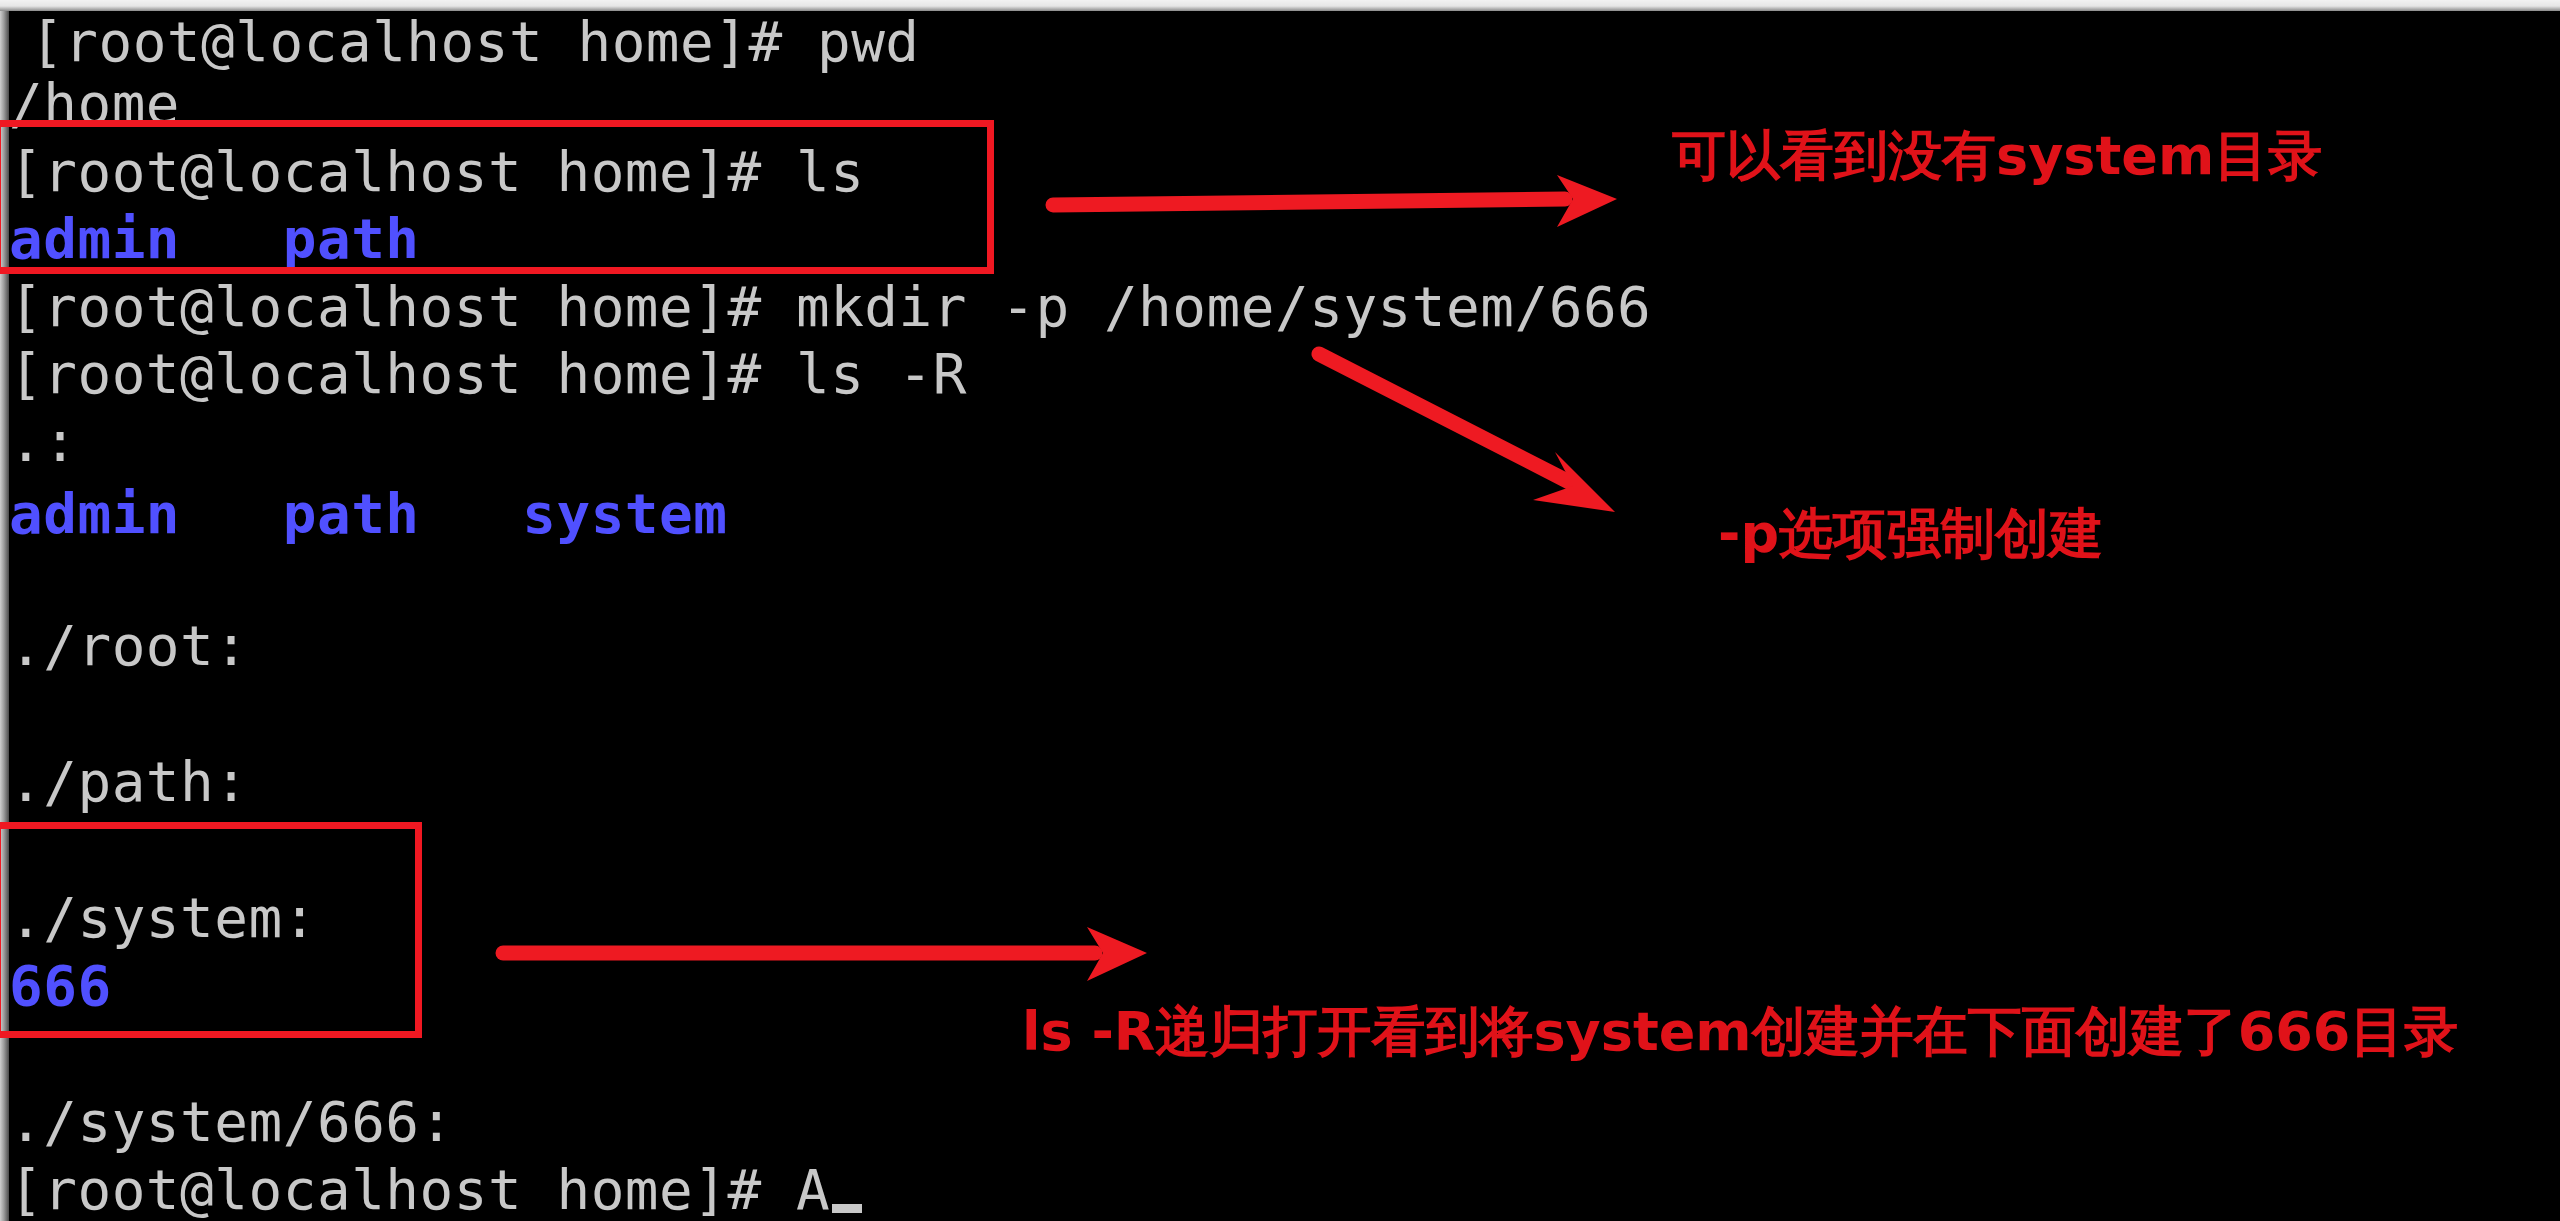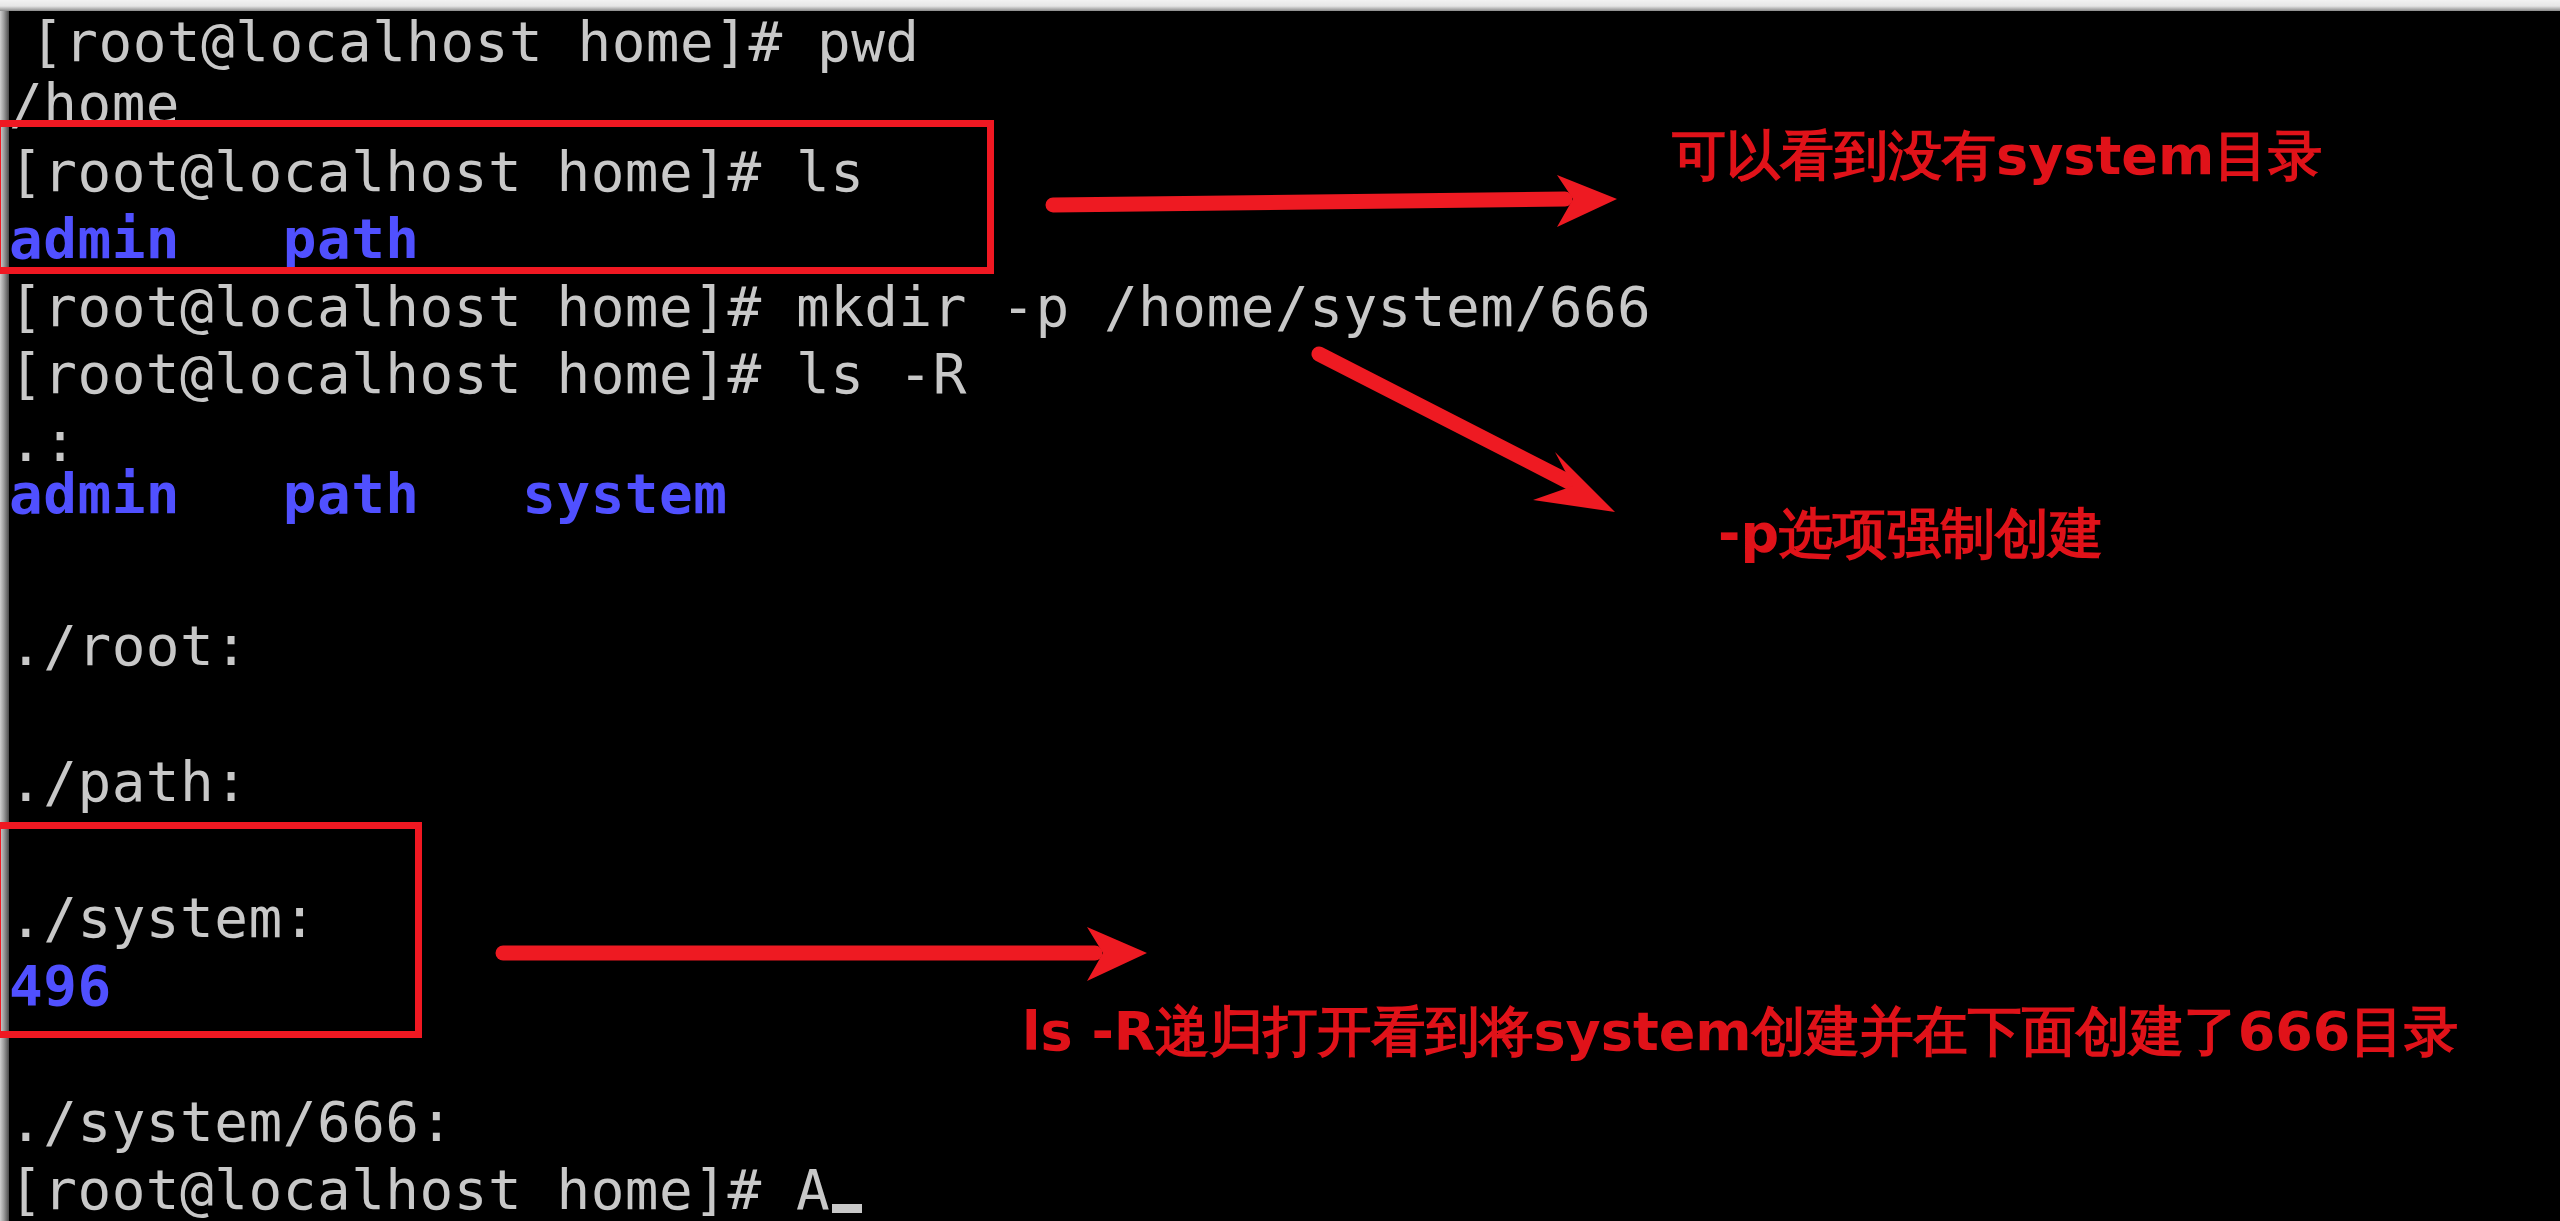--- a/index.html
+++ b/index.html
@@ -88,28 +88,28 @@
 
   <div id="term">
 
     <div class="line" style="top:0px;padding-left:21px;">[root@localhost home]# pwd</div>
     <div class="line" style="top:62px;">/home</div>
     <div class="line" style="top:130px;">[root@localhost home]# ls</div>
     <div class="line dir" style="top:197px;">admin   path</div>
     <div class="line" style="top:265px;">[root@localhost home]# mkdir -p /home/system/666</div>
     <div class="line" style="top:332px;">[root@localhost home]# ls -R</div>
     <div class="line" style="top:400px;">.:</div>
-    <div class="line dir" style="top:452px;">admin   path   system</div>
+    <div class="line dir" style="top:472px;">admin   path   system</div>
     <div class="line" style="top:536px;"></div>
     <div class="line" style="top:604px;">./root:</div>
     <div class="line" style="top:672px;"></div>
     <div class="line" style="top:740px;">./path:</div>
     <div class="line" style="top:808px;"></div>
     <div class="line" style="top:876px;">./system:</div>
-    <div class="line dir" style="top:944px;">496</div>
+    <div class="line dir" style="top:944px;">666</div>
     <div class="line" style="top:1012px;"></div>
     <div class="line" style="top:1080px;">./system/666:</div>
     <div class="line" style="top:1148px;"><span>[root@localhost home]# A</span><span class="cursor"></span></div>
 
   </div>
 
   <div class="anno-box" style="left:-6px; top:120px; width:1000px; height:154px;"></div>
 
   <div class="anno-box" style="left:-6px; top:822px; width:428px; height:216px;"></div>
 

